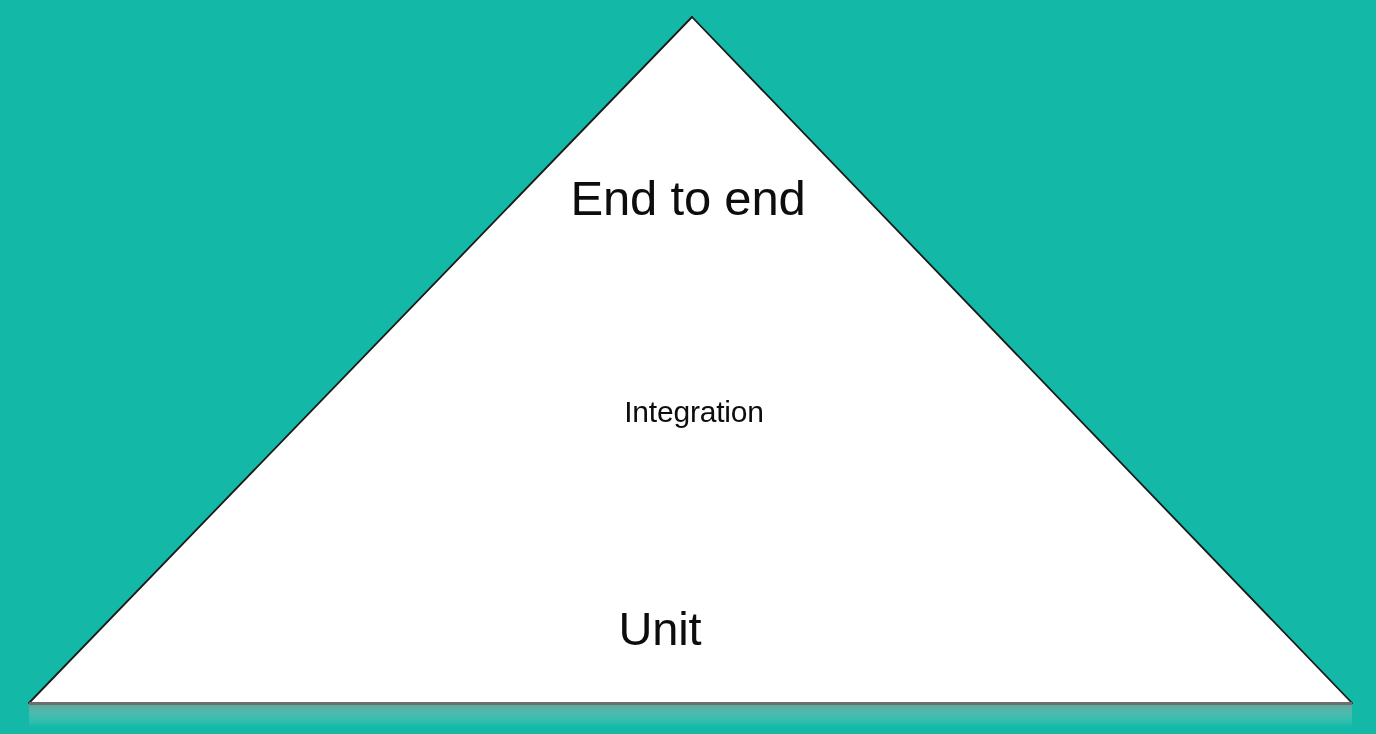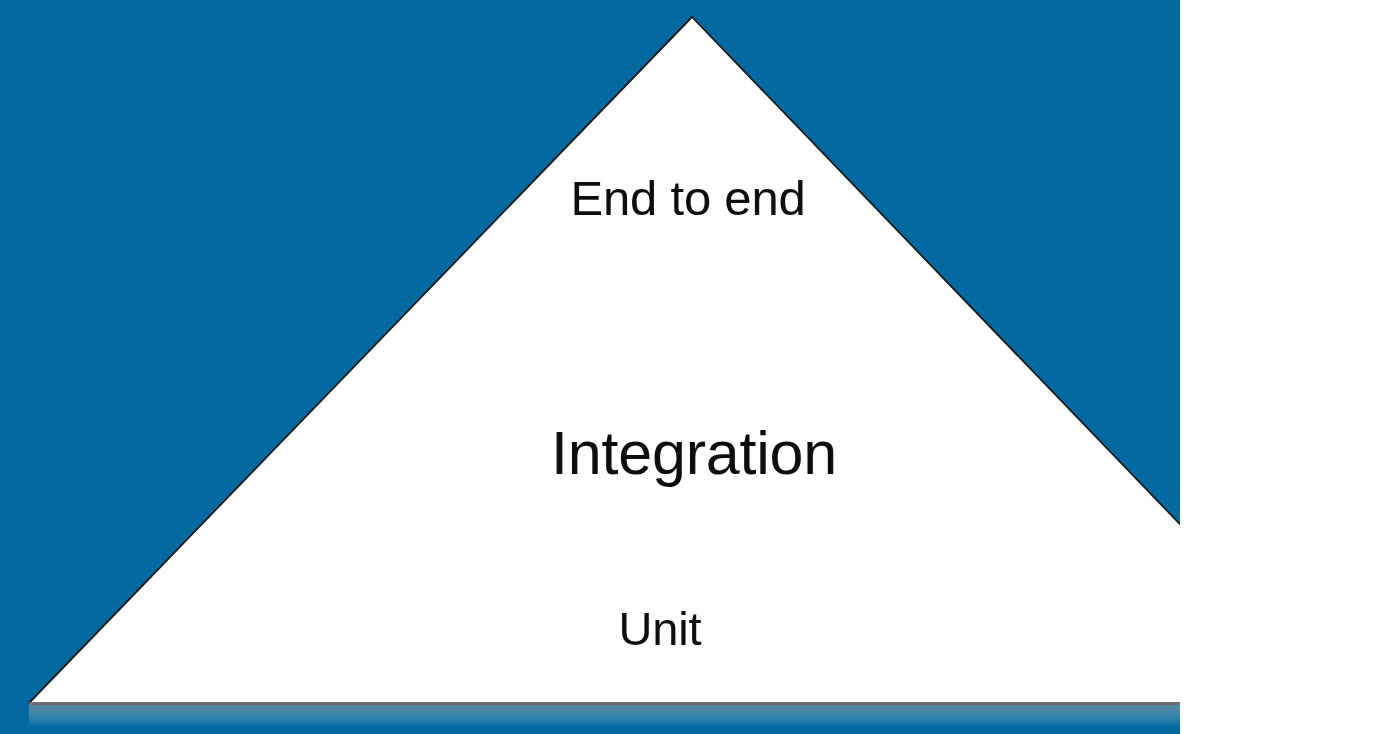--- a/index.html
+++ b/index.html
@@ -8,23 +8,23 @@
     background: #ffffff;
   }
   body {
     width: 1376px;
     height: 734px;
     font-family: "Liberation Sans", sans-serif;
     -webkit-font-smoothing: antialiased;
   }
   #canvas {
     position: relative;
-    width: 1180px;
+    width: 1376px;
     height: 734px;
-    background: #0369a1;
+    background: #14b8a6;
     overflow: hidden;
   }
   #pyramid-svg {
     position: absolute;
     left: 0;
     top: 0;
     width: 1376px;
     height: 734px;
   }
   .tier-label {
@@ -38,22 +38,21 @@
     letter-spacing: -0.2px;
   }
   #label-e2e {
     left: 688px;
     top: 198px;
     font-size: 49px;
   }
   #label-integration {
     left: 694px;
     top: 412px;
-    font-size: 61px;
-    margin-top: 41px;
+    font-size: 30px;
   }
   #label-unit {
     left: 660px;
     top: 628px;
     font-size: 47px;
   }
 </style>
 </head>
 <body>
 

